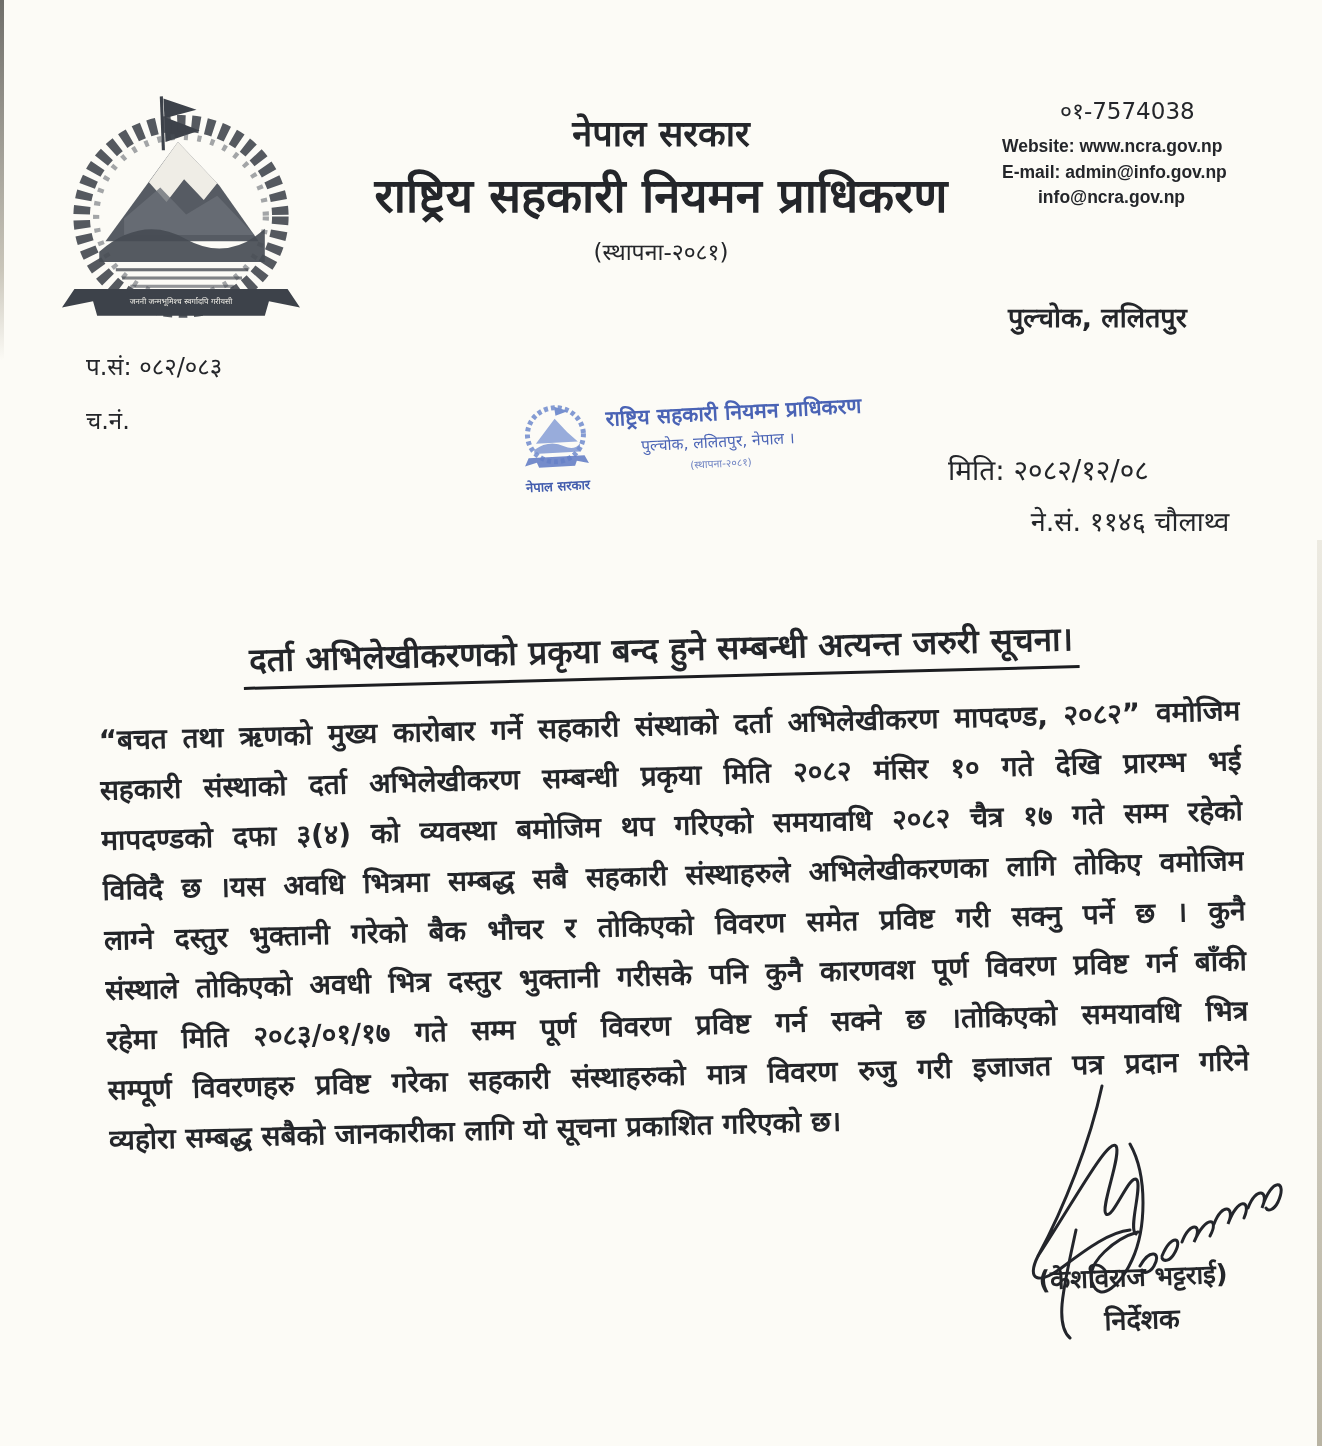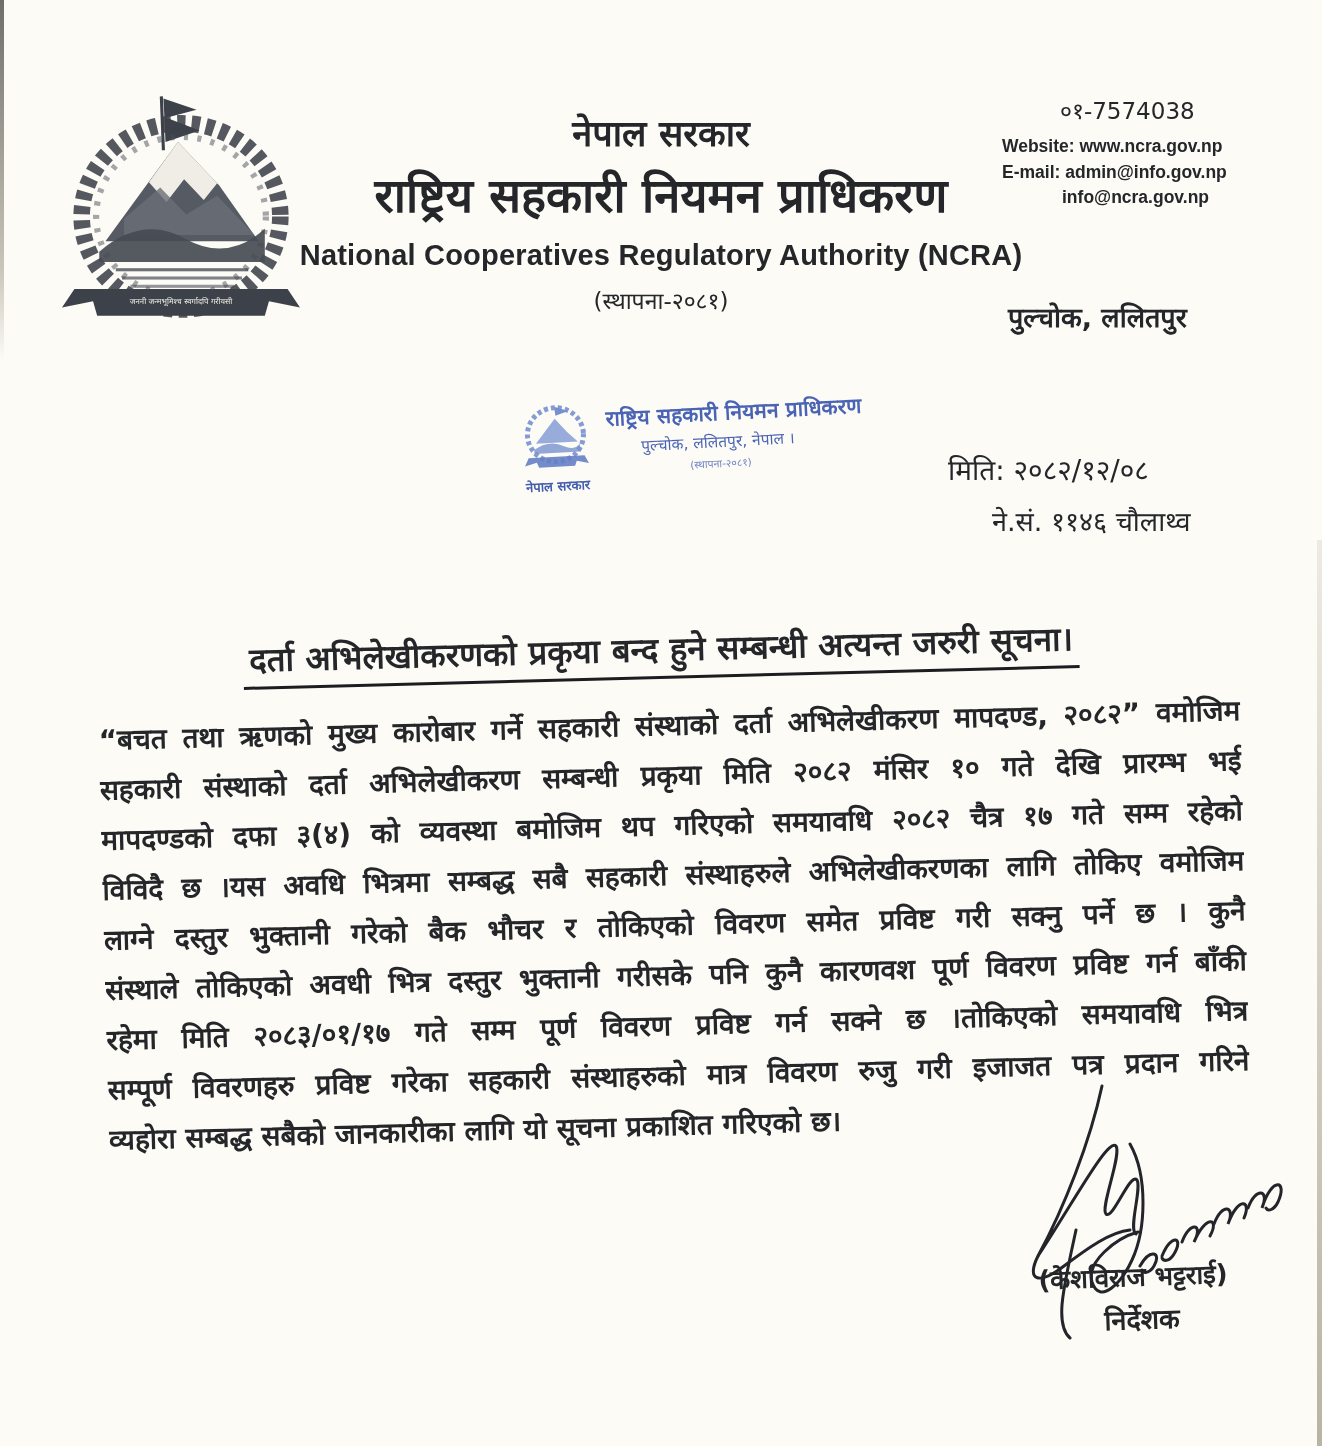--- a/index.html
+++ b/index.html
@@ -23,38 +23,38 @@
   .hdr .govt{font-size:36px;font-weight:bold;line-height:1.2;white-space:nowrap;}
   .hdr .orgnp{font-size:47px;font-weight:bold;margin-top:14px;line-height:1.15;white-space:nowrap;}
   .hdr .orgen{font-family:"Liberation Sans",sans-serif;font-size:29px;font-weight:bold;margin-top:16px;white-space:nowrap;letter-spacing:.2px;}
   .hdr .estd{font-size:23px;margin-top:12px;white-space:nowrap;}
   
   .contact{position:absolute;left:1002px;top:96px;width:250px;line-height:1.35;}
   .contact .ph1{font-size:23px;white-space:nowrap;}
   .contact .ph2{font-size:23px;margin-left:58px;white-space:nowrap;}
   .contact .web{font-family:"Liberation Sans",sans-serif;font-size:17.5px;font-weight:bold;margin-top:8px;white-space:nowrap;}
   .contact .em1{font-family:"Liberation Sans",sans-serif;font-size:17.5px;font-weight:bold;margin-top:2px;white-space:nowrap;}
-  .contact .em2{font-family:"Liberation Sans",sans-serif;font-size:17.5px;font-weight:bold;margin-top:2px;margin-left:60px;white-space:nowrap;}
+  .contact .em2{font-family:"Liberation Sans",sans-serif;font-size:17.5px;font-weight:bold;margin-top:2px;margin-left:36px;white-space:nowrap;}
   .address{position:absolute;left:1008px;top:298px;font-size:27px;font-weight:600;white-space:nowrap;}
   
   .refs{position:absolute;left:86px;top:354px;font-size:24px;line-height:1.1;}
   .refs .chn{margin-top:28px;}
   
   .stamp{position:absolute;left:515px;top:396px;width:340px;display:flex;gap:10px;
     color:#3b57b0;transform:rotate(-3deg);opacity:.92;}
   .stamp .logo-col{width:82px;text-align:center;flex:0 0 auto;}
   .stamp .logo-cap{font-size:13px;font-weight:bold;margin-top:0;white-space:nowrap;color:#3450a8;}
   .stamp .txt-col{padding-top:4px;}
   .stamp .s1{font-size:21px;font-weight:bold;white-space:nowrap;}
   .stamp .s2{font-size:15.5px;margin-top:4px;margin-left:34px;white-space:nowrap;}
   .stamp .s3{font-size:10.5px;margin-top:4px;margin-left:82px;white-space:nowrap;opacity:.8;}
   
   .dateblk{position:absolute;left:948px;top:450px;width:320px;}
   .dateblk .dt{font-size:28px;white-space:nowrap;}
-  .dateblk .ns{font-size:27px;margin-top:14px;margin-left:44px;white-space:nowrap;}
+  .dateblk .ns{font-size:27px;margin-top:14px;margin-left:44px;white-space:nowrap;text-align:center;}
   
   .title-wrap{position:absolute;left:0;top:626px;width:1322px;text-align:center;transform:rotate(-1.5deg);}
   .title-wrap span{font-size:33px;font-weight:bold;white-space:nowrap;
     border-bottom:3px solid #1c1d20;padding:0 6px 7px 6px;}
   
   .body{position:absolute;left:98px;top:716px;width:1142px;transform:rotate(-1.5deg);transform-origin:0 0;}
   .bline{height:50px;line-height:50px;font-size:28px;font-weight:600;
     text-align:justify;text-align-last:justify;white-space:nowrap;overflow:hidden;}
   .bline.last{text-align-last:left;}
   
@@ -93,32 +93,35 @@
       <rect x="66" y="194" width="100" height="3" fill="#3d424a" opacity="0.55"></rect>
 
       <path d="M12,198 L218,198 L230,216 L200,210 L196,224 L34,224 L30,210 L0,216 Z" fill="#3d424a"></path>
       <text x="115" y="213" text-anchor="middle" font-size="7.5" fill="#f3f1ea">जननी जन्मभूमिश्च स्वर्गादपि गरीयसी</text>
     </g>
   </svg>
 
   <div class="hdr">
     <div class="govt">नेपाल सरकार</div>
     <div class="orgnp">राष्ट्रिय सहकारी नियमन प्राधिकरण</div>
-    <div class="orgen">National Cooperatives Regulatory Authority (NCRA)</div>
     <div class="estd">(स्थापना-२०८१)</div>
   </div>
 
   <div class="contact">
     <div class="ph2">०१-7574038</div>
     <div class="web">Website: www.ncra.gov.np</div>
     <div class="em1">E-mail: admin@info.gov.np</div>
     <div class="em2">info@ncra.gov.np</div>
   </div>
   <div class="address">पुल्चोक, ललितपुर</div>
 
+  <div class="refs">
+    <div class="psn">प.सं: ०८२/०८३</div>
+    <div class="chn">च.नं.</div>
+  </div>
 
   <div class="stamp">
     <div class="logo-col">
       <svg width="72" height="70" viewBox="0 0 72 70">
         <ellipse cx="36" cy="32" rx="28" ry="27" fill="none" stroke="#6b87cc" stroke-width="5" stroke-dasharray="4 3" opacity="0.9"></ellipse>
         <path d="M16,40 L36,16 L48,30 L58,40 Z" fill="#7d96d4" opacity="0.85"></path>
         <path d="M14,46 Q30,36 44,44 Q54,49 60,42 L60,50 L14,50 Z" fill="#6b87cc" opacity="0.8"></path>
         <path d="M8,54 L64,54 L68,62 L56,59 L54,64 L18,64 L16,59 L4,62 Z" fill="#5a76c2" opacity="0.9"></path>
         <path d="M36,4 L50,9 L37,13 Z" fill="#6b87cc"></path>
       </svg>

